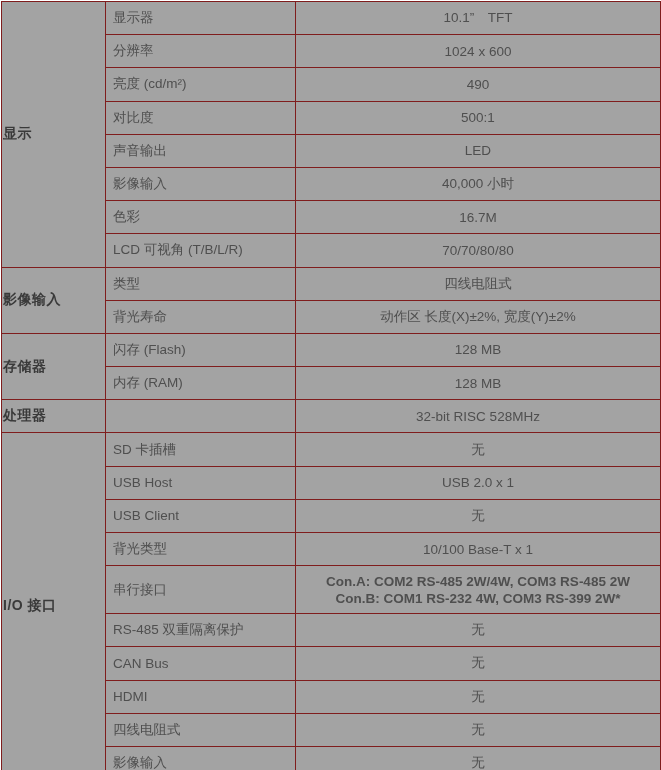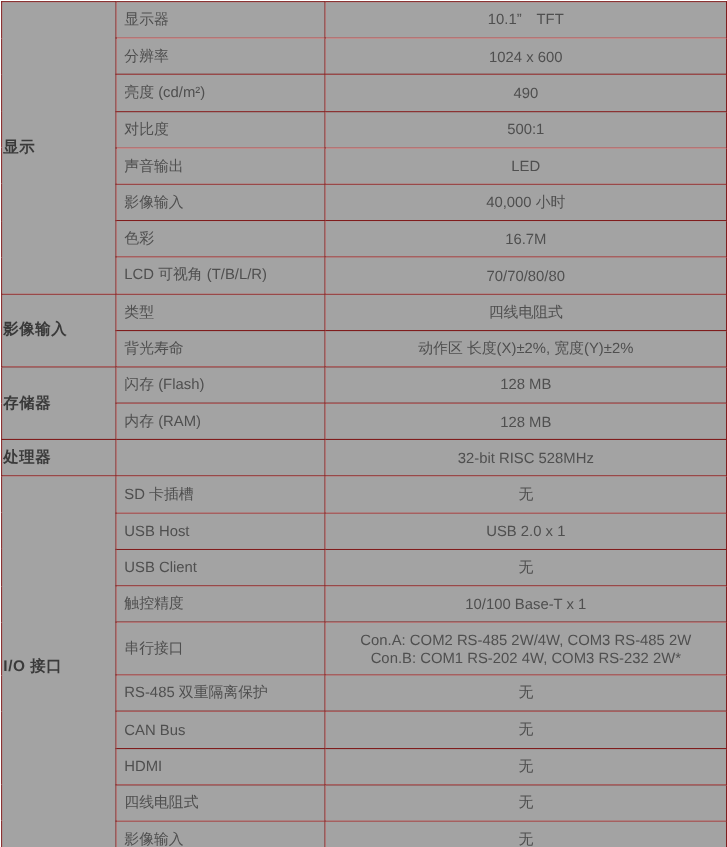--- a/index.html
+++ b/index.html
@@ -50,20 +50,21 @@
     height: 30.2px;
     vertical-align: middle;
   }
   td.value.multiline {
     height: 45px;
     line-height: 17px;
   }
   .vline {
     text-align: center;
     line-height: 17px;
+    font-weight: bold;
   }
 </style>
 </head>
 <body>
 
 <div class="viewport">
   <table class="spec">
     <colgroup>
       <col style="width:104px">
       <col style="width:190px">
@@ -133,28 +134,28 @@
         </tr>
         <tr>
           <td class="label">USB Host</td>
           <td class="value">USB 2.0 x 1</td>
         </tr>
         <tr>
           <td class="label">USB Client</td>
           <td class="value">无</td>
         </tr>
         <tr>
-          <td class="label">触控精度</td>
+          <td class="label">背光类型</td>
           <td class="value">10/100 Base-T x 1</td>
         </tr>
         <tr>
           <td class="label">串行接口</td>
           <td class="value multiline">
             <div class="vline">Con.A: COM2 RS-485 2W/4W, COM3 RS-485 2W</div>
-            <div class="vline">Con.B: COM1 RS-202 4W, COM3 RS-232 2W*</div>
+            <div class="vline">Con.B: COM1 RS-232 4W, COM3 RS-399 2W*</div>
           </td>
         </tr>
         <tr>
           <td class="label">RS-485 双重隔离保护</td>
           <td class="value">无</td>
         </tr>
         <tr>
           <td class="label">CAN Bus</td>
           <td class="value">无</td>
         </tr>

